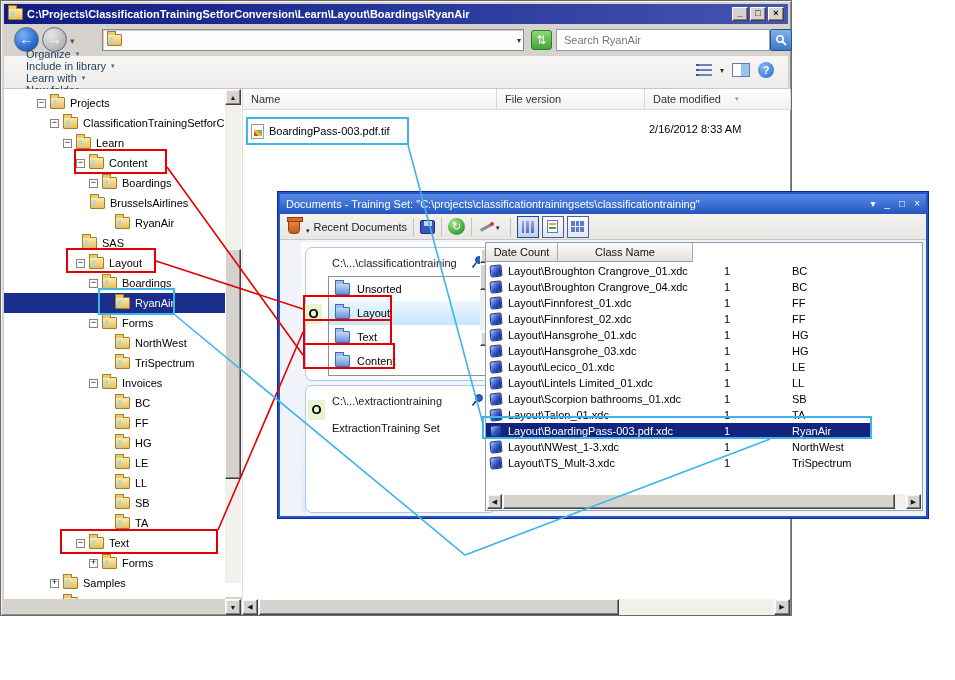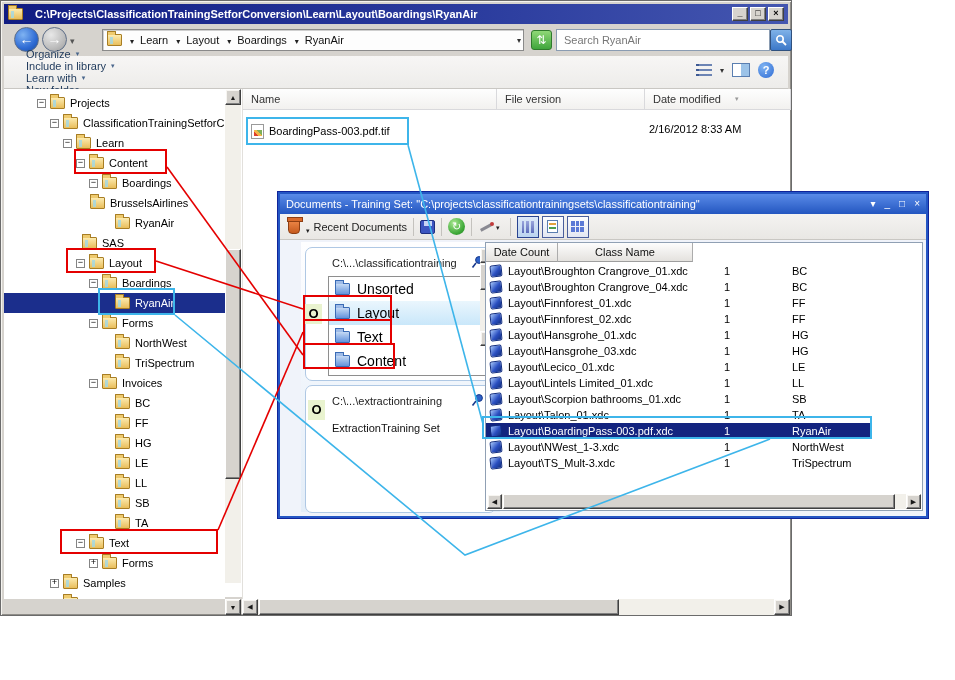--- a/index.html
+++ b/index.html
@@ -7,21 +7,21 @@
   body { font-family:"Liberation Sans", sans-serif; }
   #canvas { position:relative; width:955px; height:680px; background:#fff; overflow:hidden; }
   .abs { position:absolute; }
 
   
   #explorer { left:0; top:0; width:792px; height:616px; background:#D6D3CE;
     border:1px solid #6B6B6B; box-shadow:inset 1px 1px 0 #F5F4F0, inset -1px -1px 0 #8F8D88; z-index:10; }
   #exp-title { left:3px; top:3px; right:3px; height:20px;
     background:linear-gradient(to right,#101C82,#2B3C9E 60%,#4456B0);
     display:flex; align-items:center; color:#fff; font-size:11px; font-weight:bold; padding:0 4px; }
-  #exp-title .ttext { margin-left:12px; white-space:nowrap; overflow:hidden; flex:1; }
+  #exp-title .ttext { margin-left:4px; white-space:nowrap; overflow:hidden; flex:1; }
   .winbtn { width:16px; height:14px; margin-left:2px; background:#D6D3CE; border:1px solid #fff;
     border-right-color:#404040; border-bottom-color:#404040; box-shadow:inset -1px -1px 0 #808080;
     font-size:9px; line-height:11px; text-align:center; color:#000; font-weight:bold; }
   
   #exp-address { left:3px; top:23px; right:3px; height:32px; background:#D6D3CE; }
   .navcircle { width:25px; height:25px; border-radius:50%; text-align:center; line-height:23px;
     font-size:14px; color:#fff; border:1px solid #5E6E88; }
   #back-btn { left:10px; top:3px; background:radial-gradient(circle at 35% 30%,#7FB3F2,#2E6BD4 60%,#174A9E); }
   #fwd-btn { left:38px; top:3px; background:radial-gradient(circle at 35% 30%,#E8E8E8,#BDBDBD 60%,#9A9A9A); }
   #nav-chev { left:66px; top:12px; font-size:9px; color:#555; }
@@ -100,21 +100,21 @@
     margin-right:3px; display:flex; align-items:center; justify-content:center; }
   .tgl.on { background:linear-gradient(#DCE8F8,#BBD4F0); border-color:#2A4490; }
   #dlg-body { left:0; top:46px; right:0; bottom:0; }
   #dlg-left { left:4px; top:2px; width:199px; bottom:4px; background:linear-gradient(#FEFEFF,#E3EDF8);margin-left:17px; }
   .group { position:absolute; left:4px; width:191px; background:#fff; border:1px solid #AFC8E4; border-radius:7px; }
   #group1 { top:5px; height:134px; }
   #group2 { top:143px; height:128px; }
   .gpath { position:absolute; left:26px; top:9px; font-size:11px; color:#222; }
   .pin { position:absolute; right:10px; top:7px; width:14px; height:14px; }
   #dlg-list { position:absolute; left:22px; top:28px; width:158px; height:100px; border:1px solid #8E8E8E; background:#fff; }
-  .litem { height:24px; display:flex; align-items:center; padding-left:6px; font-size:14px; color:#000; }
+  .litem { height:24px; display:flex; align-items:center; padding-left:6px; font-size:11px; color:#000; }
   .litem.sel { background:linear-gradient(#EAF6FD,#C9E7FA); }
   .bfolder { width:15px; height:12px; position:relative; flex:none; border-radius:1px;
     background:linear-gradient(#C4D9F4,#6493DC); border:1px solid #3A6BB5; margin-right:7px; }
   .bfolder::before { content:""; position:absolute; left:-1px; top:-4px; width:7px; height:3px;
     background:#9FBCE8; border:1px solid #3A6BB5; border-bottom:none; }
   #dlg-list-scroll { position:absolute; right:0; top:0; width:15px; height:98px; }
   .obadge { position:absolute; width:17px; height:20px; background:#E9F3CF; color:#000;
     font-weight:bold; font-size:13px; text-align:center; line-height:20px; z-index:22; }
   #g2name { position:absolute; left:26px; top:36px; font-size:11px; color:#111; }
   
@@ -168,21 +168,20 @@
       <span class="winbtn">□</span>
       <span class="winbtn">×</span>
     </div>
 
     <div id="exp-address" class="abs">
       <div id="back-btn" class="abs navcircle">←</div>
       <div id="fwd-btn" class="abs navcircle">→</div>
       <div id="nav-chev" class="abs">▾</div>
       <div id="crumb-field" class="abs">
         <span class="folder"></span>
-        <span id="crumbs"><span class="crumb-arrow">▾</span><span class="crumb">Learn</span><span class="crumb-arrow">▾</span><span class="crumb">Layout</span><span class="crumb-arrow">▾</span><span class="crumb">Boardings</span><span class="crumb-arrow">▾</span><span class="crumb">RyanAir</span></span>
         <span id="crumb-hist">▾</span>
       </div>
       <div id="refresh-btn" class="abs">⇅</div>
       <div id="search-field" class="abs">Search RyanAir</div>
       <div id="search-btn" class="abs">
         <svg width="12" height="12" viewBox="0 0 12 12">
           <circle cx="5" cy="5" r="3.2" fill="none" stroke="#fff" stroke-width="1.6"></circle>
           <line x1="7.5" y1="7.5" x2="11" y2="11" stroke="#fff" stroke-width="1.8"></line>
         </svg>
       </div>

